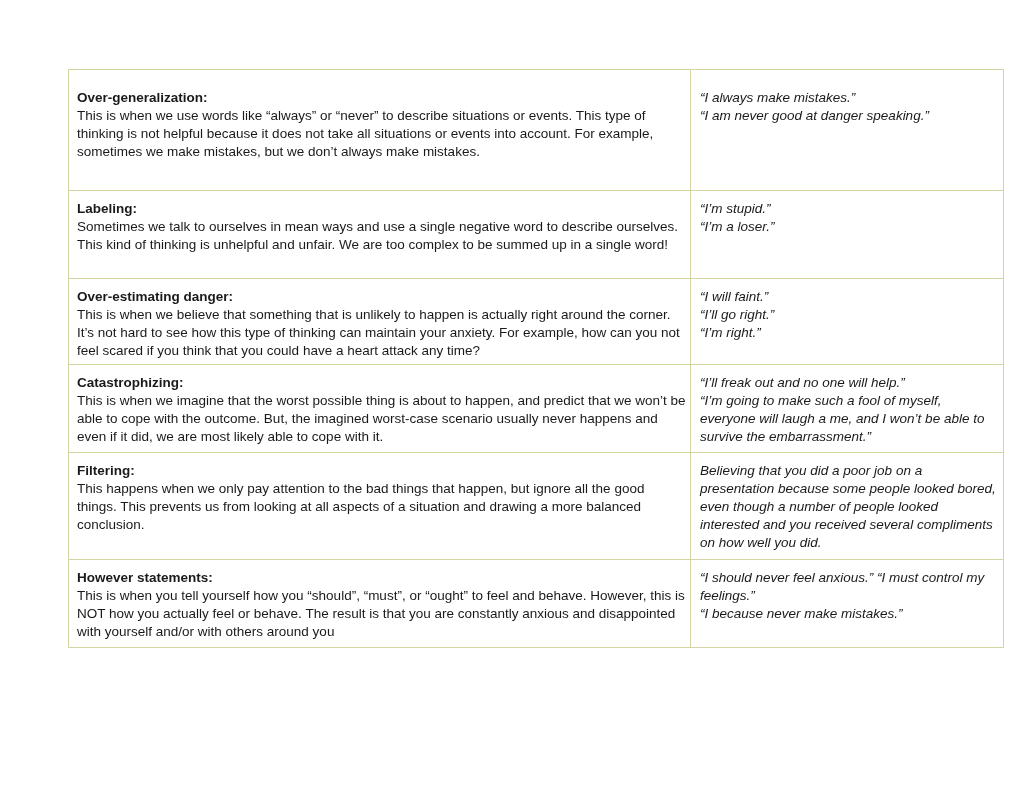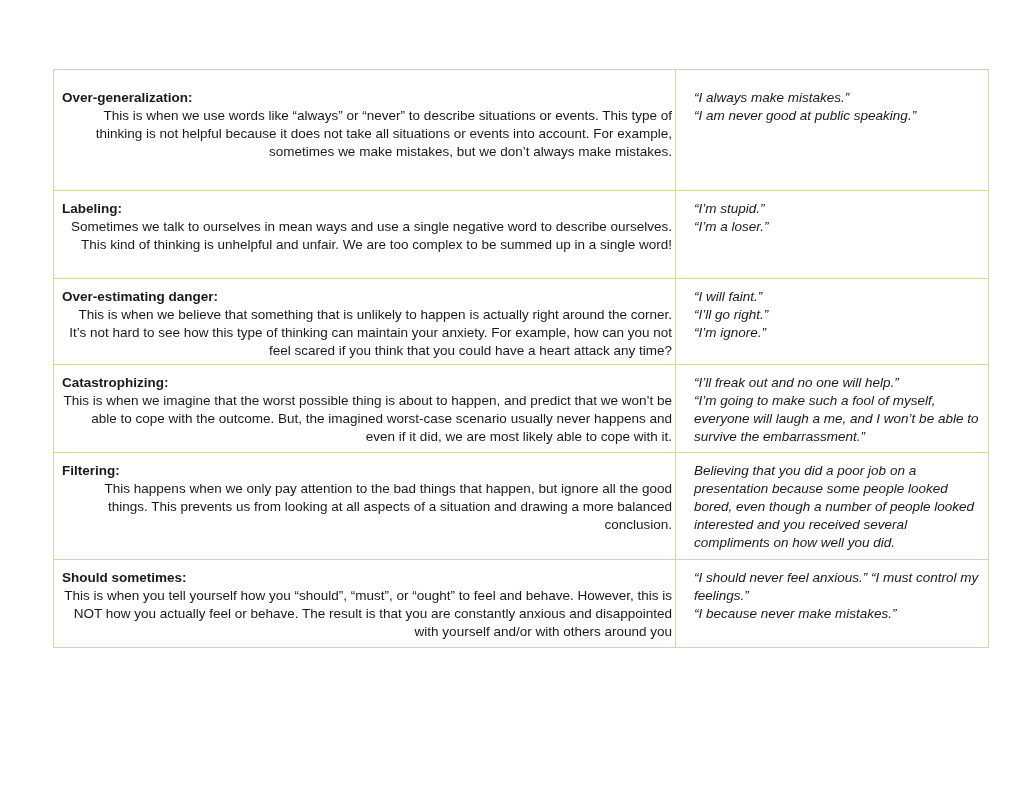--- a/index.html
+++ b/index.html
@@ -6,77 +6,77 @@
   * { margin: 0; padding: 0; box-sizing: border-box; }
   html, body {
     width: 1024px; height: 791px;
     background: var(--bg);
     font-family: "Liberation Sans", sans-serif;
     color: var(--ink);
     overflow: hidden;
   }
   .page { position: relative; width: 1024px; height: 791px; background: var(--bg); }
   table.ct {
-    position: absolute; left: 53px; top: 69px;
+    position: absolute; left: 68px; top: 69px;
     width: 935px;
     border-collapse: collapse;
     table-layout: fixed;
   }
   table.ct td {
     border: 1px solid var(--tb);
     vertical-align: top;
     font-size: 13.5px;
     line-height: 18px;
   }
   td.cell-left  { padding: 9px 3px 4px 8px; }
-  td.cell-right { padding: 9px 6px 4px 18px; }
+  td.cell-right { padding: 9px 6px 4px 9px; }
   tr.r1 td { padding-top: 19px; }
   .term { font-weight: bold; }
-  .desc { font-weight: normal; text-align: right; }
+  .desc { font-weight: normal; }
   .example { font-style: italic; }
 </style>
 </head>
 <body>
 
 <div class="page">
   <table class="ct">
     <colgroup>
       <col style="width:622px">
       <col style="width:313px">
     </colgroup>
     <tbody>
       <tr class="r1" style="height:121px">
         <td class="cell-left">
           <div class="term">Over-generalization:</div>
           <div class="desc">This is when we use words like “always” or “never” to describe situations or events. This type of thinking is not helpful because it does not take all situations or events into account.  For example, sometimes we make mistakes, but we don’t always make mistakes.</div>
         </td>
         <td class="cell-right">
           <div class="example">“I always make mistakes.”</div>
-          <div class="example">“I am never good at public speaking.”</div>
+          <div class="example">“I am never good at danger speaking.”</div>
         </td>
       </tr>
       <tr style="height:88px">
         <td class="cell-left">
           <div class="term">Labeling:</div>
           <div class="desc">Sometimes we talk to ourselves in mean ways and use a single negative word to describe ourselves. This kind of thinking is unhelpful and unfair. We are too complex to be summed up in a single word!</div>
         </td>
         <td class="cell-right">
           <div class="example">“I’m stupid.”</div>
           <div class="example">“I’m a loser.”</div>
         </td>
       </tr>
       <tr style="height:77px">
         <td class="cell-left">
           <div class="term">Over-estimating danger:</div>
           <div class="desc">This is when we believe that something that is unlikely to happen is actually right around the corner. It’s not hard to see how this type of thinking can maintain your anxiety. For example, how can you not feel scared if you think that you could have a heart attack any time?</div>
         </td>
         <td class="cell-right">
           <div class="example">“I will faint.”</div>
           <div class="example">“I’ll go right.”</div>
-          <div class="example">“I’m ignore.”</div>
+          <div class="example">“I’m right.”</div>
         </td>
       </tr>
       <tr style="height:88px">
         <td class="cell-left">
           <div class="term">Catastrophizing:</div>
           <div class="desc">This is when we imagine that the worst possible thing is about to happen, and predict that we won’t be able to cope with the outcome. But, the imagined worst-case scenario usually never happens and even if it did, we are most likely able to cope with it.</div>
         </td>
         <td class="cell-right">
           <div class="example">“I’ll freak out and no one will help.”</div>
           <div class="example">“I’m going to make such a fool of myself, everyone will laugh a me, and I won’t be able to survive the embarrassment.”</div>
@@ -86,21 +86,21 @@
         <td class="cell-left">
           <div class="term">Filtering:</div>
           <div class="desc">This happens when we only pay attention to the bad things that happen, but ignore all the good things. This prevents us from looking at all aspects of a situation and drawing a more balanced conclusion.</div>
         </td>
         <td class="cell-right">
           <div class="example">Believing that you did a poor job on a presentation because some people looked bored, even though a number of people looked interested and you received several compliments on how well you did.</div>
         </td>
       </tr>
       <tr style="height:88px">
         <td class="cell-left">
-          <div class="term">Should sometimes:</div>
+          <div class="term">However statements:</div>
           <div class="desc">This is when you tell yourself how you “should”, “must”, or “ought” to feel and behave. However, this is NOT how you actually feel or behave.  The result is that you are constantly anxious and disappointed with yourself and/or with others around you</div>
         </td>
         <td class="cell-right">
           <div class="example">“I should never feel anxious.” “I must control my feelings.”</div>
           <div class="example">“I because never make mistakes.”</div>
         </td>
       </tr>
     </tbody>
   </table>
 </div>

